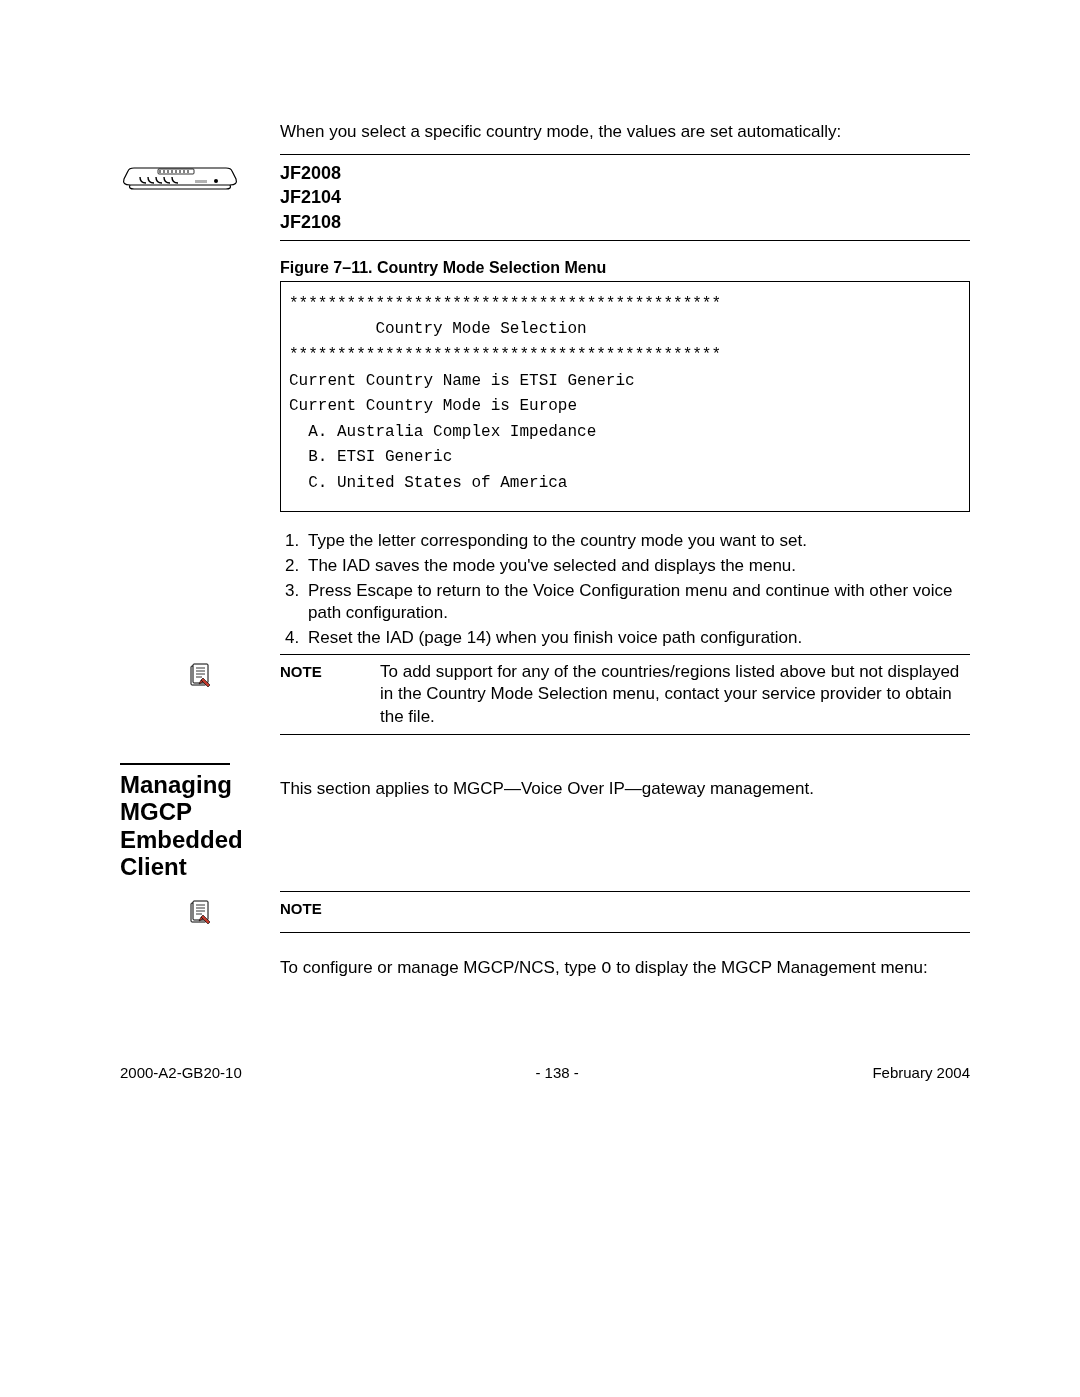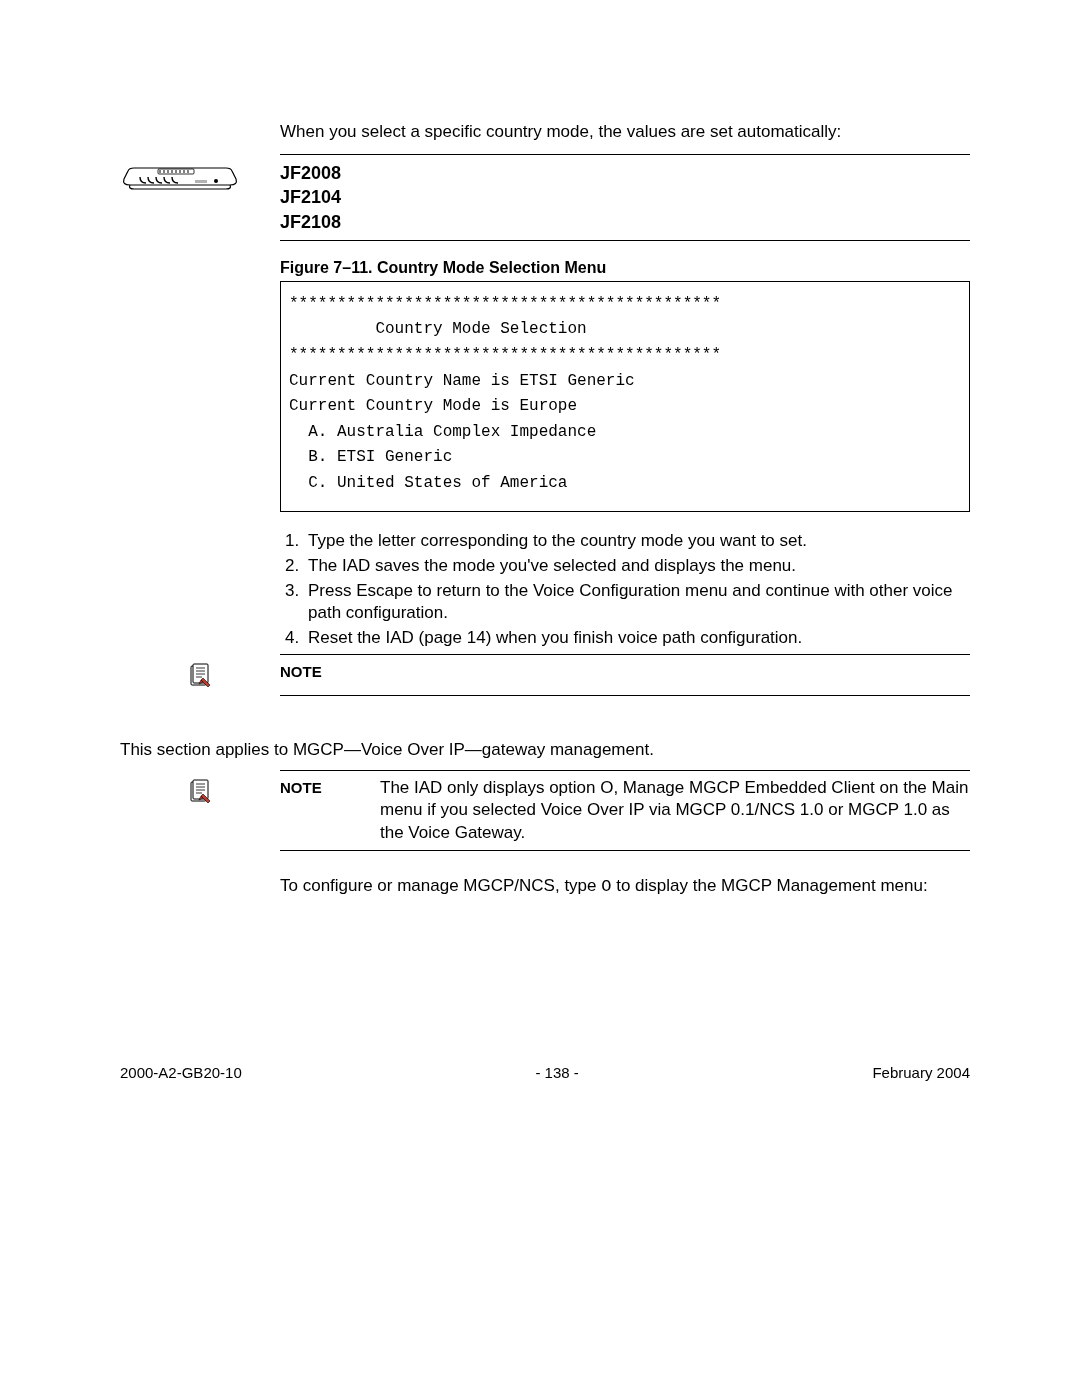--- a/index.html
+++ b/index.html
@@ -228,45 +228,49 @@
         <rect x="5" y="1" width="15" height="19" rx="1" fill="#fff" stroke="#000" stroke-width="1"></rect>
         <line x1="8" y1="5" x2="17" y2="5" stroke="#000" stroke-width="0.8"></line>
         <line x1="8" y1="8" x2="17" y2="8" stroke="#000" stroke-width="0.8"></line>
         <line x1="8" y1="11" x2="17" y2="11" stroke="#000" stroke-width="0.8"></line>
         <line x1="8" y1="14" x2="14" y2="14" stroke="#000" stroke-width="0.8"></line>
         <path d="M15 15 L22 22 L20 24 L13 17 Z" fill="#c0392b" stroke="#000" stroke-width="0.6"></path>
         <path d="M13 17 L11 21 L15 19 Z" fill="#c0392b" stroke="#000" stroke-width="0.6"></path>
       </svg>
     </div>
     <div class="note-label">NOTE</div>
+    <div class="note-text">To add support for any of the countries/regions listed above but not displayed in the Country Mode Selection menu, contact your service provider to obtain the file.</div>
   </div>
 
   <hr class="hr hr-content">
 
   <div class="section-row">
+    <div class="section-heading-wrap">
+      <div class="section-heading-rule"></div>
+      <div class="section-heading">Managing MGCP Embedded Client</div>
+    </div>
     <div class="section-body">This section applies to MGCP—Voice Over IP—gateway management.</div>
   </div>
 
   <hr class="hr hr-content" style="margin-top:10px">
 
   <div class="note-block">
     <div class="note-icon-wrap">
       <svg class="note-svg" viewBox="0 0 24 26">
         <rect x="3" y="3" width="15" height="19" rx="1" fill="#fff" stroke="#000" stroke-width="1"></rect>
         <rect x="5" y="1" width="15" height="19" rx="1" fill="#fff" stroke="#000" stroke-width="1"></rect>
         <line x1="8" y1="5" x2="17" y2="5" stroke="#000" stroke-width="0.8"></line>
         <line x1="8" y1="8" x2="17" y2="8" stroke="#000" stroke-width="0.8"></line>
         <line x1="8" y1="11" x2="17" y2="11" stroke="#000" stroke-width="0.8"></line>
         <line x1="8" y1="14" x2="14" y2="14" stroke="#000" stroke-width="0.8"></line>
         <path d="M15 15 L22 22 L20 24 L13 17 Z" fill="#c0392b" stroke="#000" stroke-width="0.6"></path>
         <path d="M13 17 L11 21 L15 19 Z" fill="#c0392b" stroke="#000" stroke-width="0.6"></path>
       </svg>
     </div>
     <div class="note-label">NOTE</div>
-    <div class="note-text">The IAD only displays option O, Manage MGCP Embedded Client on the Main menu if you selected Voice Over IP via MGCP 0.1/NCS 1.0 or MGCP 1.0 as the Voice Gateway.</div>
   </div>
 
   <hr class="hr hr-content">
 
   <div class="content-col">
     <p class="body-para">
       <span>To configure or manage MGCP/NCS, type </span><span class="mono-inline">O</span><span> to display the MGCP Management menu:</span>
     </p>
   </div>
 

